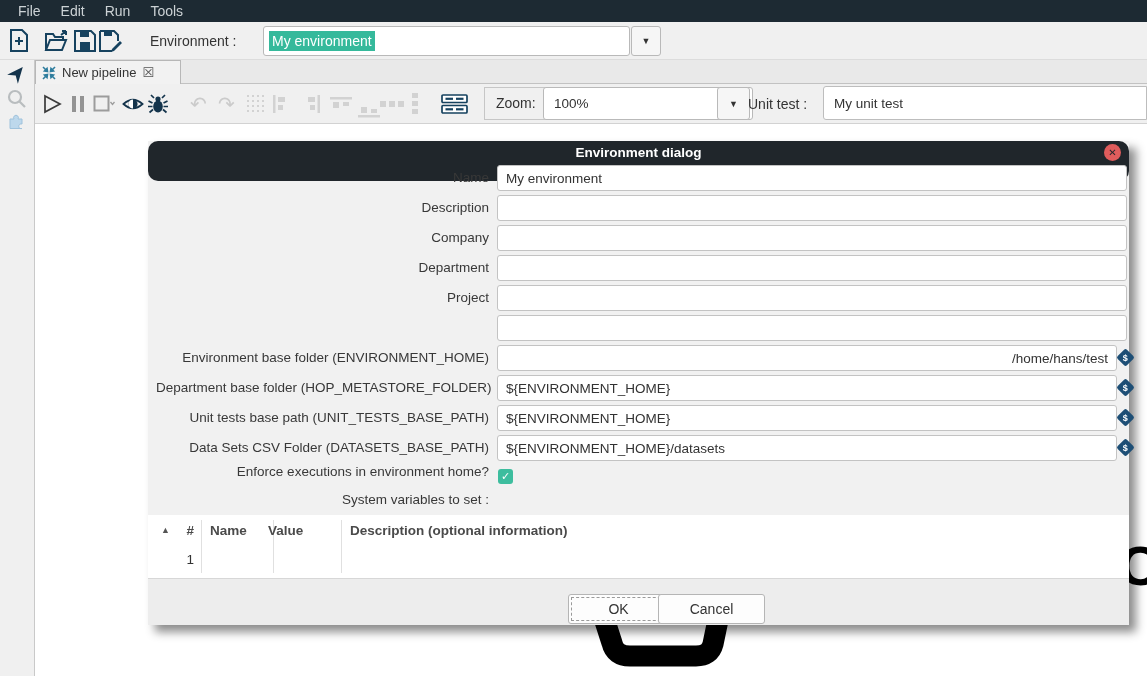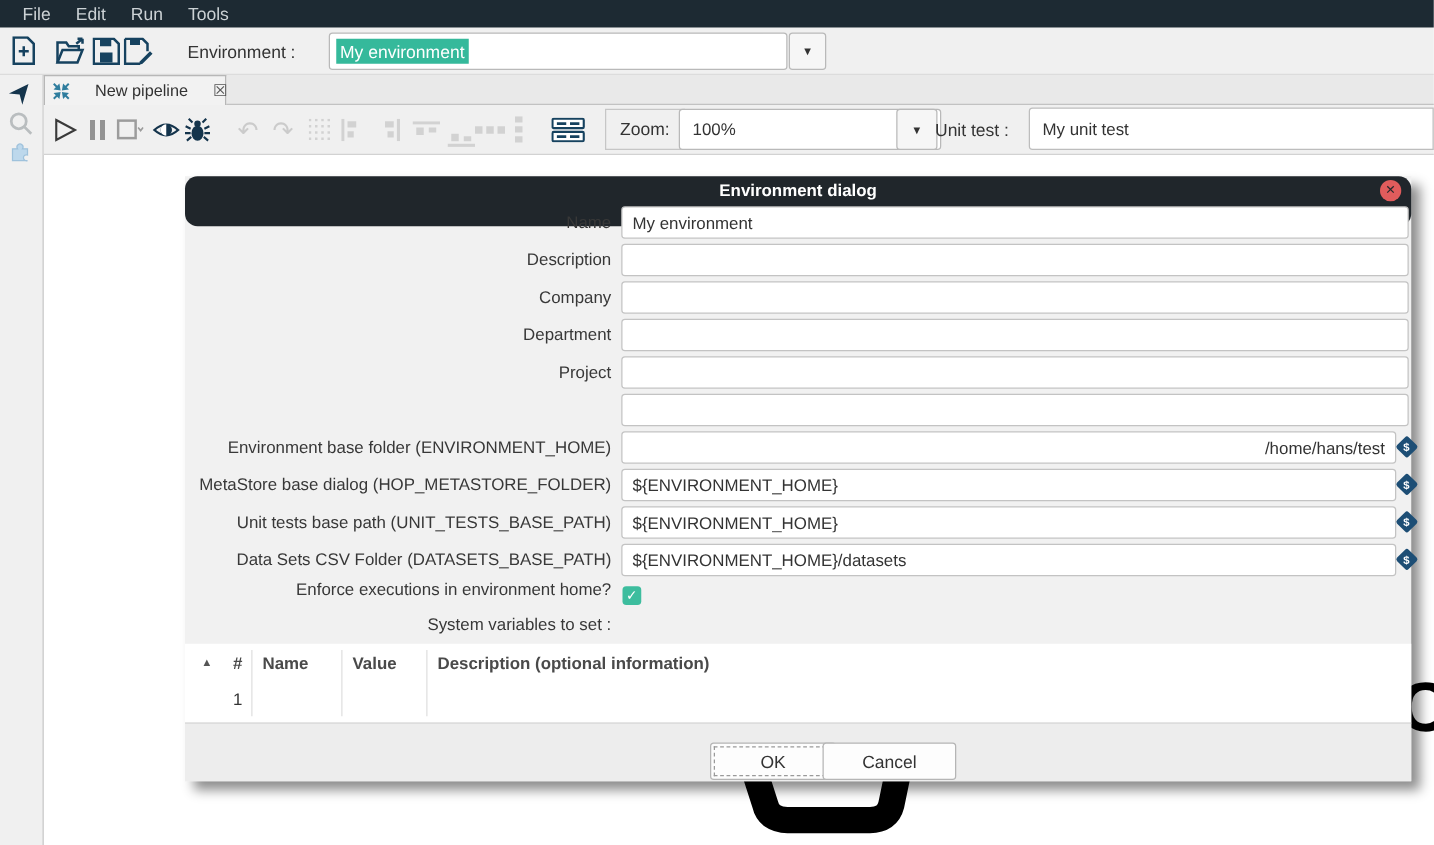--- a/index.html
+++ b/index.html
@@ -30,21 +30,21 @@
   .left-rail { position:absolute; left:0; top:60px; width:35px; height:616px;
     background:#f0f0f0; border-right:1px solid #c9c9c9; z-index:5;}
   .rail-icon { position:absolute; left:4px; width:26px; height:24px; display:flex;
     align-items:center; justify-content:center;}
 
   
   .tab-bar { position:absolute; left:35px; top:60px; width:1112px; height:24px;
     background:#e9e9e9; border-bottom:1px solid #c2c2c2; z-index:6;}
   .tab { position:absolute; left:0; top:0; height:24px; width:146px; background:#f2f2f2;
     border:1px solid #b7b7b7; border-bottom:none; display:flex; align-items:center;
-    padding:0 6px; gap:20px;}
+    padding:0 6px; gap:6px;}
   .tab-label { font-size:13px; color:#333; white-space:nowrap;}
   .tab-close { font-size:13px; color:#555; line-height:1;}
 
   
   .pl-toolbar { position:absolute; left:35px; top:84px; width:1112px; height:40px;
     background:#f0f0f0; border-bottom:1px solid #d2d2d2; z-index:6;}
   .pt-icon { position:absolute; top:7px; height:26px; display:flex; align-items:center;
     justify-content:center;}
   .ghost { color:#cbcbcb; font-size:20px; }
   .zoom-box { position:absolute; left:449px; top:3px; height:33px; border:1px solid #c6c6c6;
@@ -348,21 +348,21 @@
   <input class="dinput full" style="top: 144px;" value="">
 
   <input class="dinput full" style="top: 174px;" value="">
 
   <span class="drow-label" style="top:204px">Environment base folder (ENVIRONMENT_HOME)</span>
   <input class="dinput vared" style="top: 204px; text-align: right;" value="/home/hans/test">
   <span class="var-ico" style="top:210px">
       <span>$</span>
     </span>
 
-  <span class="drow-label" style="top:234px">MetaStore base dialog (HOP_METASTORE_FOLDER)</span>
+  <span class="drow-label" style="top:234px">Department base folder (HOP_METASTORE_FOLDER)</span>
   <input class="dinput vared" style="top: 234px;" value="${ENVIRONMENT_HOME}">
   <span class="var-ico" style="top:240px">
       <span>$</span>
     </span>
 
   <span class="drow-label" style="top:264px">Unit tests base path (UNIT_TESTS_BASE_PATH)</span>
   <input class="dinput vared" style="top: 264px;" value="${ENVIRONMENT_HOME}">
   <span class="var-ico" style="top:270px">
       <span>$</span>
     </span>
@@ -380,21 +380,21 @@
 
   <span class="sysvar-label">System variables to set :</span>
 
   <div class="vtable">
     <span class="vt-sort">▲</span>
     <div class="vt-sep" style="left:53px"></div>
     <div class="vt-sep" style="left:125px"></div>
     <div class="vt-sep" style="left:193px"></div>
     <span class="vt-h" style="left:31px; width:15px; text-align:right">#</span>
     <span class="vt-h" style="left:62px">Name</span>
-    <span class="vt-h" style="left:134px">Value</span>
+    <span class="vt-h" style="left:120px">Value</span>
     <span class="vt-h" style="left:202px">Description (optional information)</span>
     <div>
       <span class="vt-cell" style="left:28px; width:18px; text-align:right">1</span>
       <span class="vt-cell" style="left:62px; width:58px"></span>
       <span class="vt-cell" style="left:134px; width:54px"></span>
       <span class="vt-cell" style="left:202px; width:400px"></span>
     </div>
   </div>
 
   <div class="dlg-footer">

